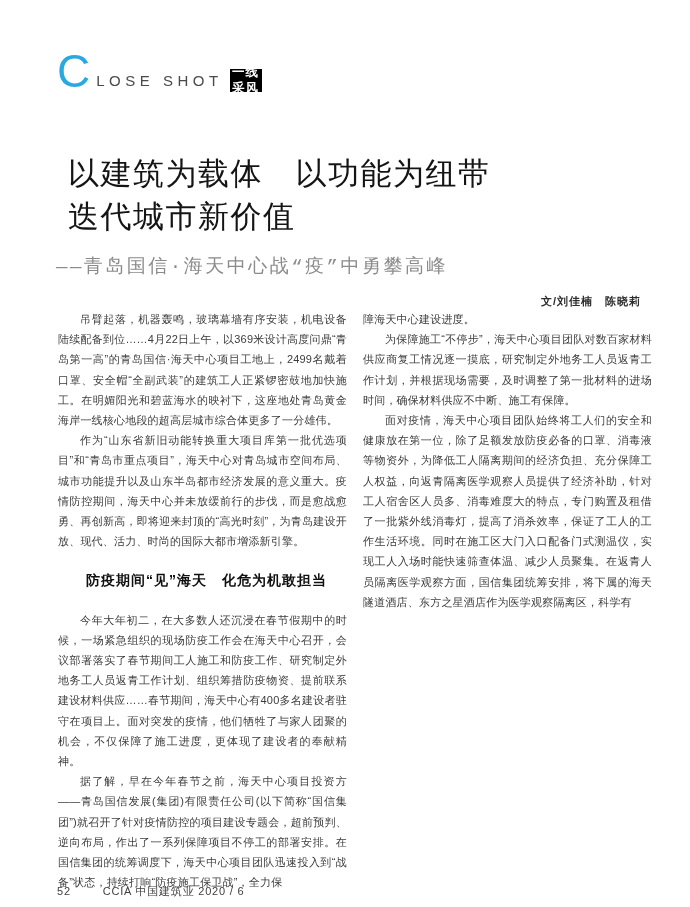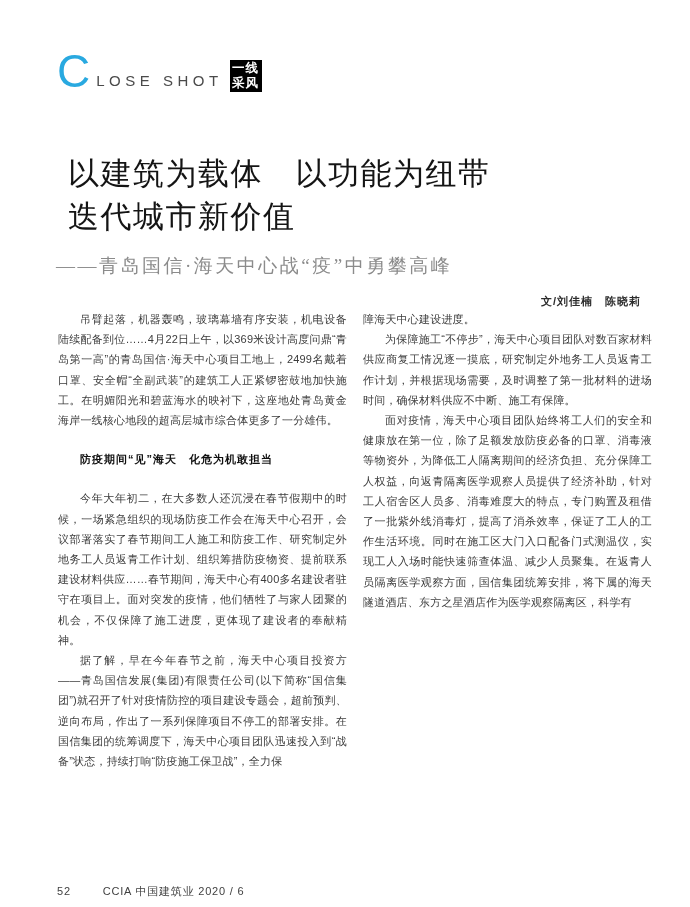--- a/index.html
+++ b/index.html
@@ -6,40 +6,40 @@
   .page {
     position:relative; width:690px; height:907px; margin:0 auto;
     background:#ffffff; overflow:hidden;
     font-family:"Liberation Sans","DejaVu Sans",sans-serif;
   }
   
   .brand { position:absolute; left:57px; top:50px; display:flex; align-items:flex-end; }
   .c-initial { font-size:46px; line-height:42px; color:#29a9e0; font-weight:400; }
   .c-rest { font-size:15px; letter-spacing:4.5px; color:#4a4a4a; margin-left:6px; padding-bottom:3px; }
   .brand-logo {
-    width:32px; height:32px; margin-left:7px; background:#000;
+    width:32px; height:23px; margin-left:7px; background:#000;
     color:#fff; display:flex; flex-direction:column; justify-content:center;
     align-items:center; font-size:12.5px; line-height:15.5px; font-weight:bold;
     letter-spacing:1px;
   }
   
   .title-block { position:absolute; left:56px; top:140px; width:585px; }
   .main-title { margin:12px; font-size:31px; line-height:43px; letter-spacing:1.5px;
     color:#141414; font-weight:normal; }
   .subtitle { margin:15px 0 0 0; font-size:19px; letter-spacing:2.5px; color:#8b8b8b;
-    font-family:Liberation Serif, serif; }
+    font-family:Liberation Mono, monospace; }
   .byline { margin:15px 0 0 0; font-size:11px; font-weight:bold; color:#2d2d2d;
     letter-spacing:1px;text-align:right; }
   
   .columns { position:absolute; left:58px; top:309px; width:594px; display:flex; gap:16px; }
   .col { width:289px; font-size:11px; line-height:20.2px; text-align:justify;
     color:#3c3c3c; letter-spacing:0.2px; }
   .col p { margin:0; text-indent:2em; }
   .col p.cont { text-indent:0; }
-  .col h4 { margin:19px 0 19px 0; font-size:11px; font-weight:bold; color:#101010;
+  .col h4 { margin:19px 0 19px 0; font-size:14px; font-weight:bold; color:#101010;
     text-indent:2em; letter-spacing:1px; }
   
   .page-footer { position:absolute; left:57px; bottom:8px; font-size:11px;
     color:#3f3f3f; letter-spacing:0.8px; }
   .page-footer .pageno { margin-right:28px; }
 </style>
 </head>
 <body>
 
 <div class="page">
@@ -58,20 +58,21 @@
       <span>以建筑为载体　以功能为纽带</span><br>
       <span>迭代城市新价值</span>
     </h1>
     <p class="subtitle">——青岛国信·海天中心战“疫”中勇攀高峰</p>
     <p class="byline">文/刘佳楠　陈晓莉</p>
   </div>
 
   <div class="columns">
     <div class="col">
       <p>吊臂起落，机器轰鸣，玻璃幕墙有序安装，机电设备陆续配备到位……4月22日上午，以369米设计高度问鼎“青岛第一高”的青岛国信·海天中心项目工地上，2499名戴着口罩、安全帽“全副武装”的建筑工人正紧锣密鼓地加快施工。在明媚阳光和碧蓝海水的映衬下，这座地处青岛黄金海岸一线核心地段的超高层城市综合体更多了一分雄伟。</p>
+      <p>作为“山东省新旧动能转换重大项目库第一批优选项目”和“青岛市重点项目”，海天中心对青岛城市空间布局、城市功能提升以及山东半岛都市经济发展的意义重大。疫情防控期间，海天中心并未放缓前行的步伐，而是愈战愈勇、再创新高，即将迎来封顶的“高光时刻”，为青岛建设开放、现代、活力、时尚的国际大都市增添新引擎。</p>
       <h4>防疫期间“见”海天　化危为机敢担当</h4>
       <p>今年大年初二，在大多数人还沉浸在春节假期中的时候，一场紧急组织的现场防疫工作会在海天中心召开，会议部署落实了春节期间工人施工和防疫工作、研究制定外地务工人员返青工作计划、组织筹措防疫物资、提前联系建设材料供应……春节期间，海天中心有400多名建设者驻守在项目上。面对突发的疫情，他们牺牲了与家人团聚的机会，不仅保障了施工进度，更体现了建设者的奉献精神。</p>
       <p>据了解，早在今年春节之前，海天中心项目投资方——青岛国信发展(集团)有限责任公司(以下简称“国信集团”)就召开了针对疫情防控的项目建设专题会，超前预判、逆向布局，作出了一系列保障项目不停工的部署安排。在国信集团的统筹调度下，海天中心项目团队迅速投入到“战备”状态，持续打响“防疫施工保卫战”，全力保</p>
     </div>
     <div class="col">
       <p class="cont">障海天中心建设进度。</p>
       <p>为保障施工“不停步”，海天中心项目团队对数百家材料供应商复工情况逐一摸底，研究制定外地务工人员返青工作计划，并根据现场需要，及时调整了第一批材料的进场时间，确保材料供应不中断、施工有保障。</p>
       <p>面对疫情，海天中心项目团队始终将工人们的安全和健康放在第一位，除了足额发放防疫必备的口罩、消毒液等物资外，为降低工人隔离期间的经济负担、充分保障工人权益，向返青隔离医学观察人员提供了经济补助，针对工人宿舍区人员多、消毒难度大的特点，专门购置及租借了一批紫外线消毒灯，提高了消杀效率，保证了工人的工作生活环境。同时在施工区大门入口配备门式测温仪，实现工人入场时能快速筛查体温、减少人员聚集。在返青人员隔离医学观察方面，国信集团统筹安排，将下属的海天隧道酒店、东方之星酒店作为医学观察隔离区，科学有</p>
     </div>
   </div>

